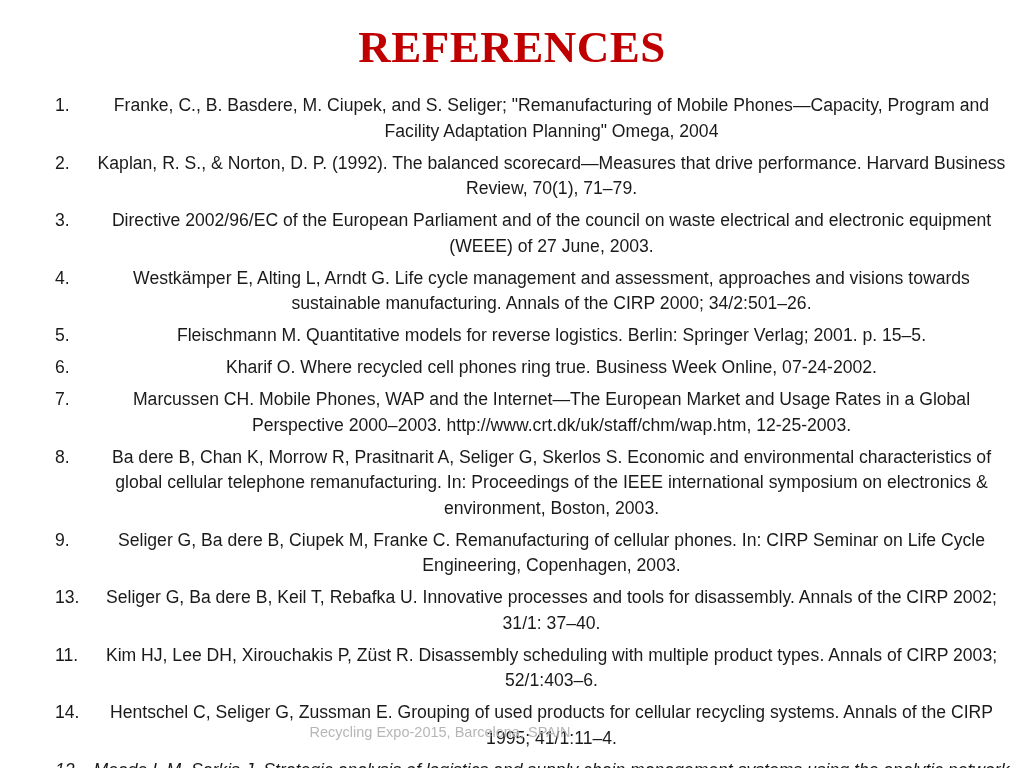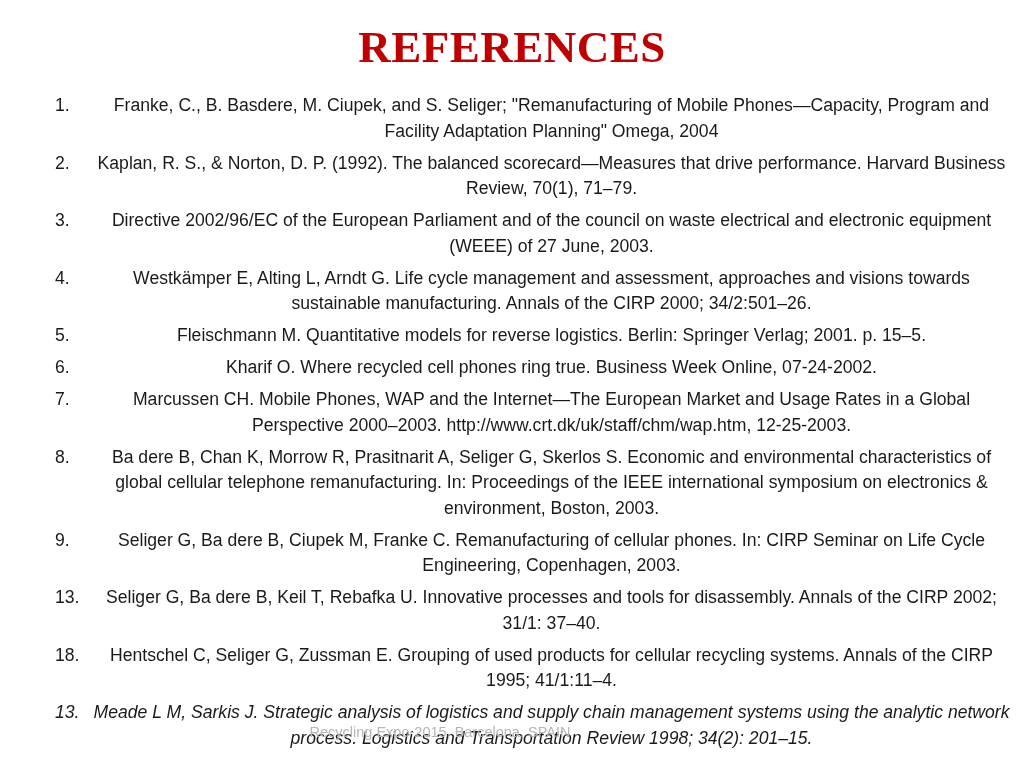--- a/index.html
+++ b/index.html
@@ -137,23 +137,27 @@
     <div class="ref-item">
       <span class="ref-num">9.</span>
       <span class="ref-text">Seliger G, Ba dere B, Ciupek M, Franke C. Remanufacturing of cellular phones. In: CIRP Seminar on Life Cycle Engineering, Copenhagen, 2003.</span>
     </div>
 
     <div class="ref-item">
       <span class="ref-num">13.</span>
       <span class="ref-text">Seliger G, Ba dere B, Keil T, Rebafka U. Innovative processes and tools for disassembly. Annals of the CIRP 2002; 31/1: 37–40.</span>
     </div>
 
+    <div class="ref-item">
+      <span class="ref-num">11.</span>
+      <span class="ref-text">Kim HJ, Lee DH, Xirouchakis P, Züst R. Disassembly scheduling with multiple product types. Annals of CIRP 2003; 52/1:403–6.</span>
+    </div>
 
     <div class="ref-item">
-      <span class="ref-num">18.</span>
+      <span class="ref-num">14.</span>
       <span class="ref-text">Hentschel C, Seliger G, Zussman E. Grouping of used products for cellular recycling systems. Annals of the CIRP 1995; 41/1:11–4.</span>
     </div>
 
     <div class="ref-item italic">
       <span class="ref-num">13.</span>
       <span class="ref-text">Meade L M, Sarkis J. Strategic analysis of logistics and supply chain management systems using the analytic network process. Logistics and Transportation Review 1998; 34(2): 201–15.</span>
     </div>
 
   </div>
 

